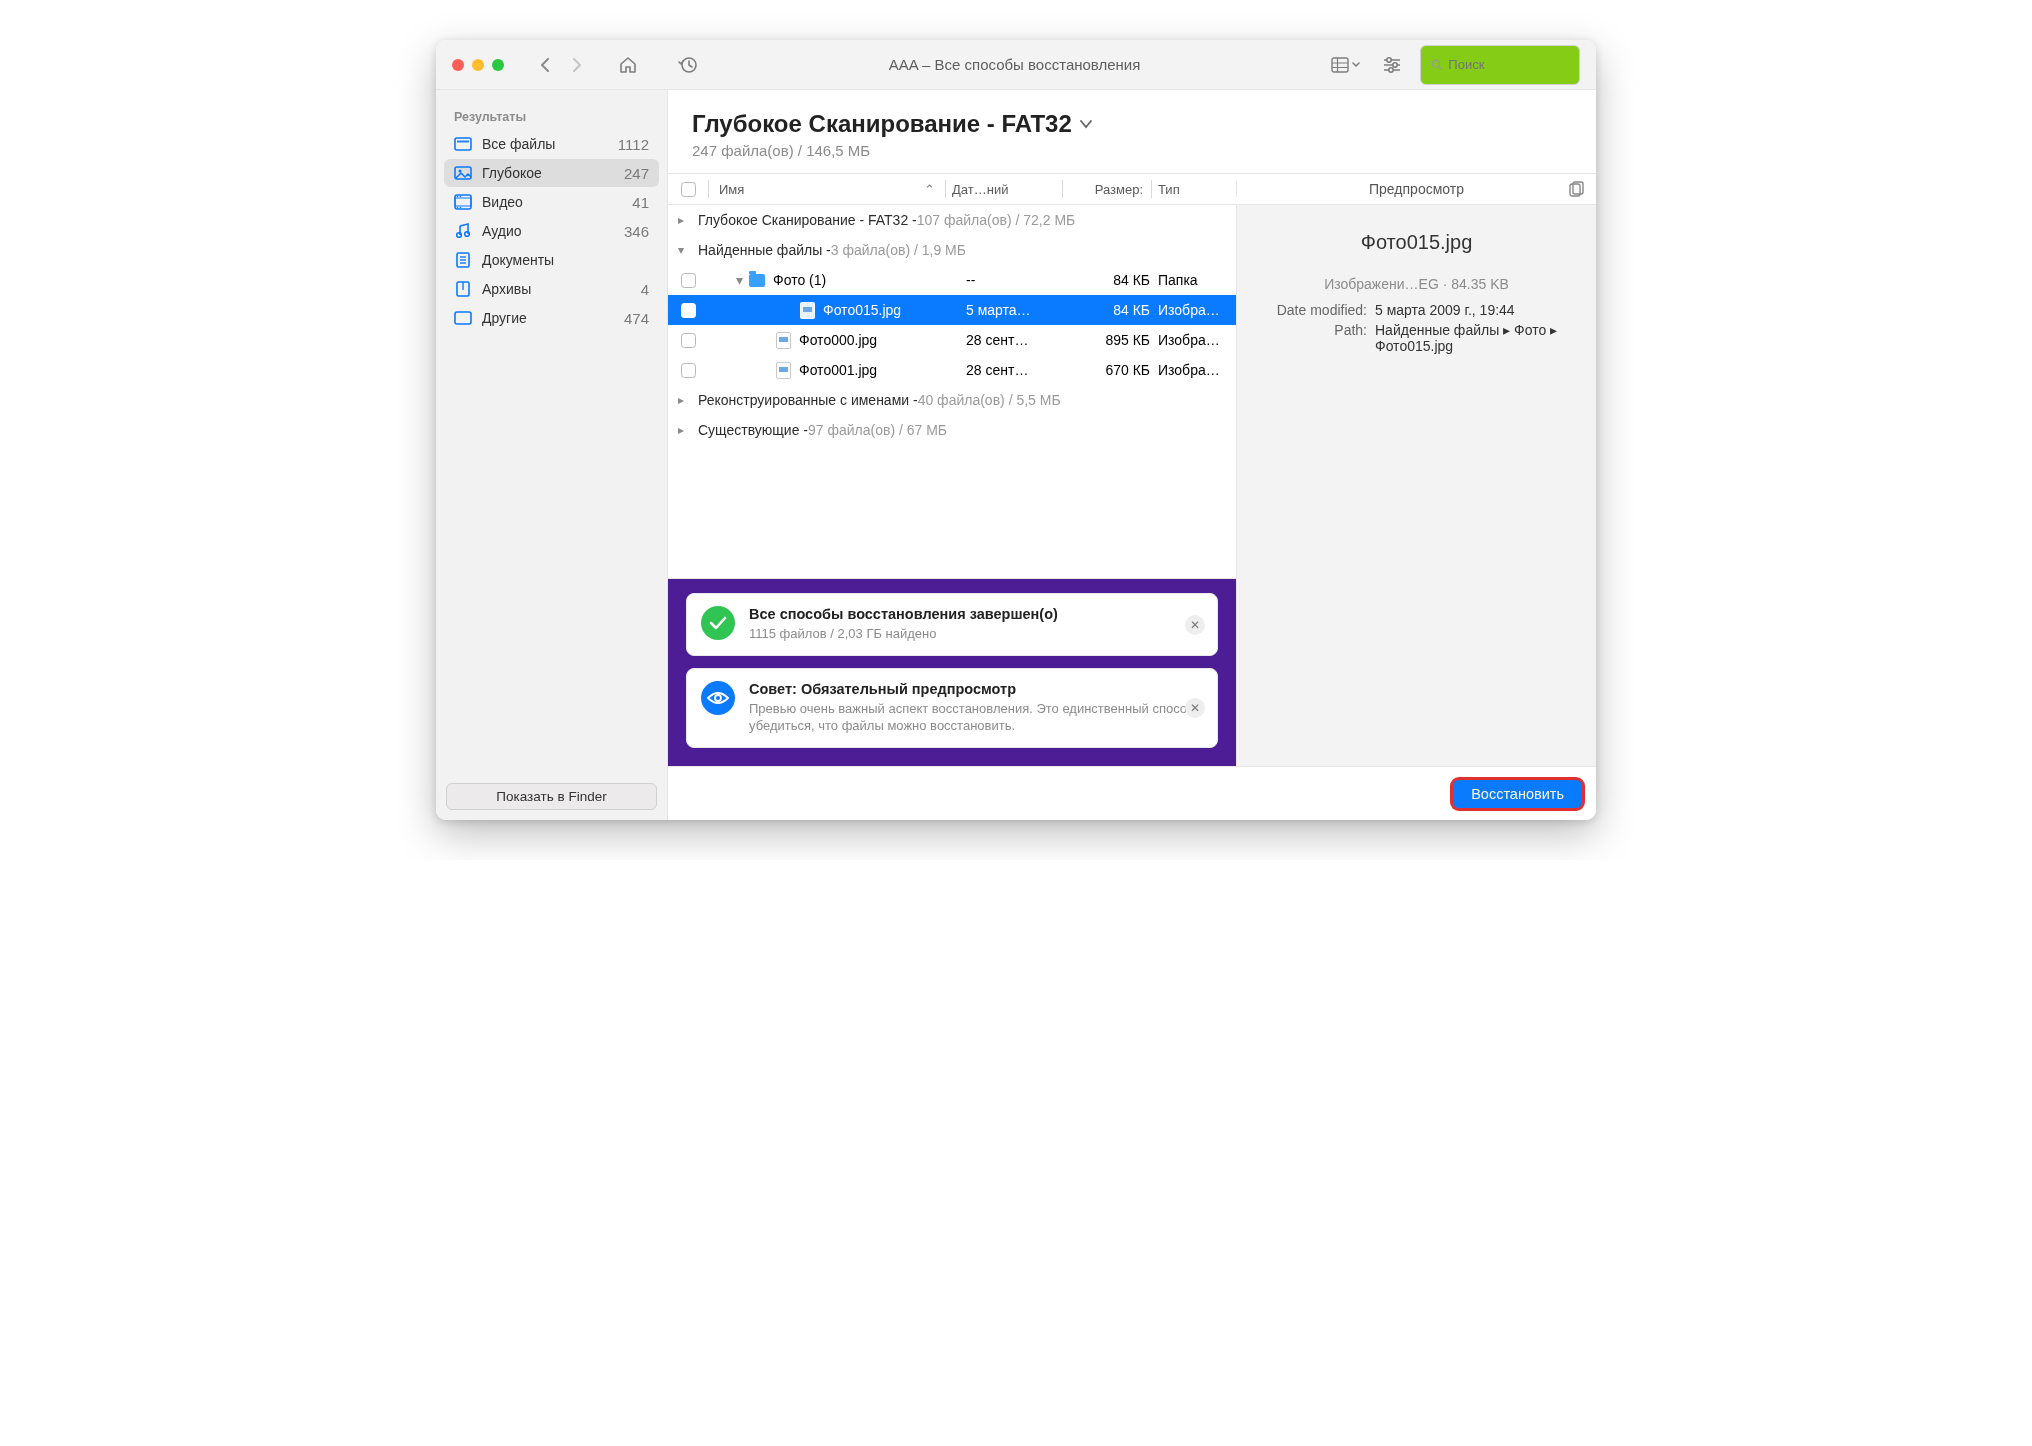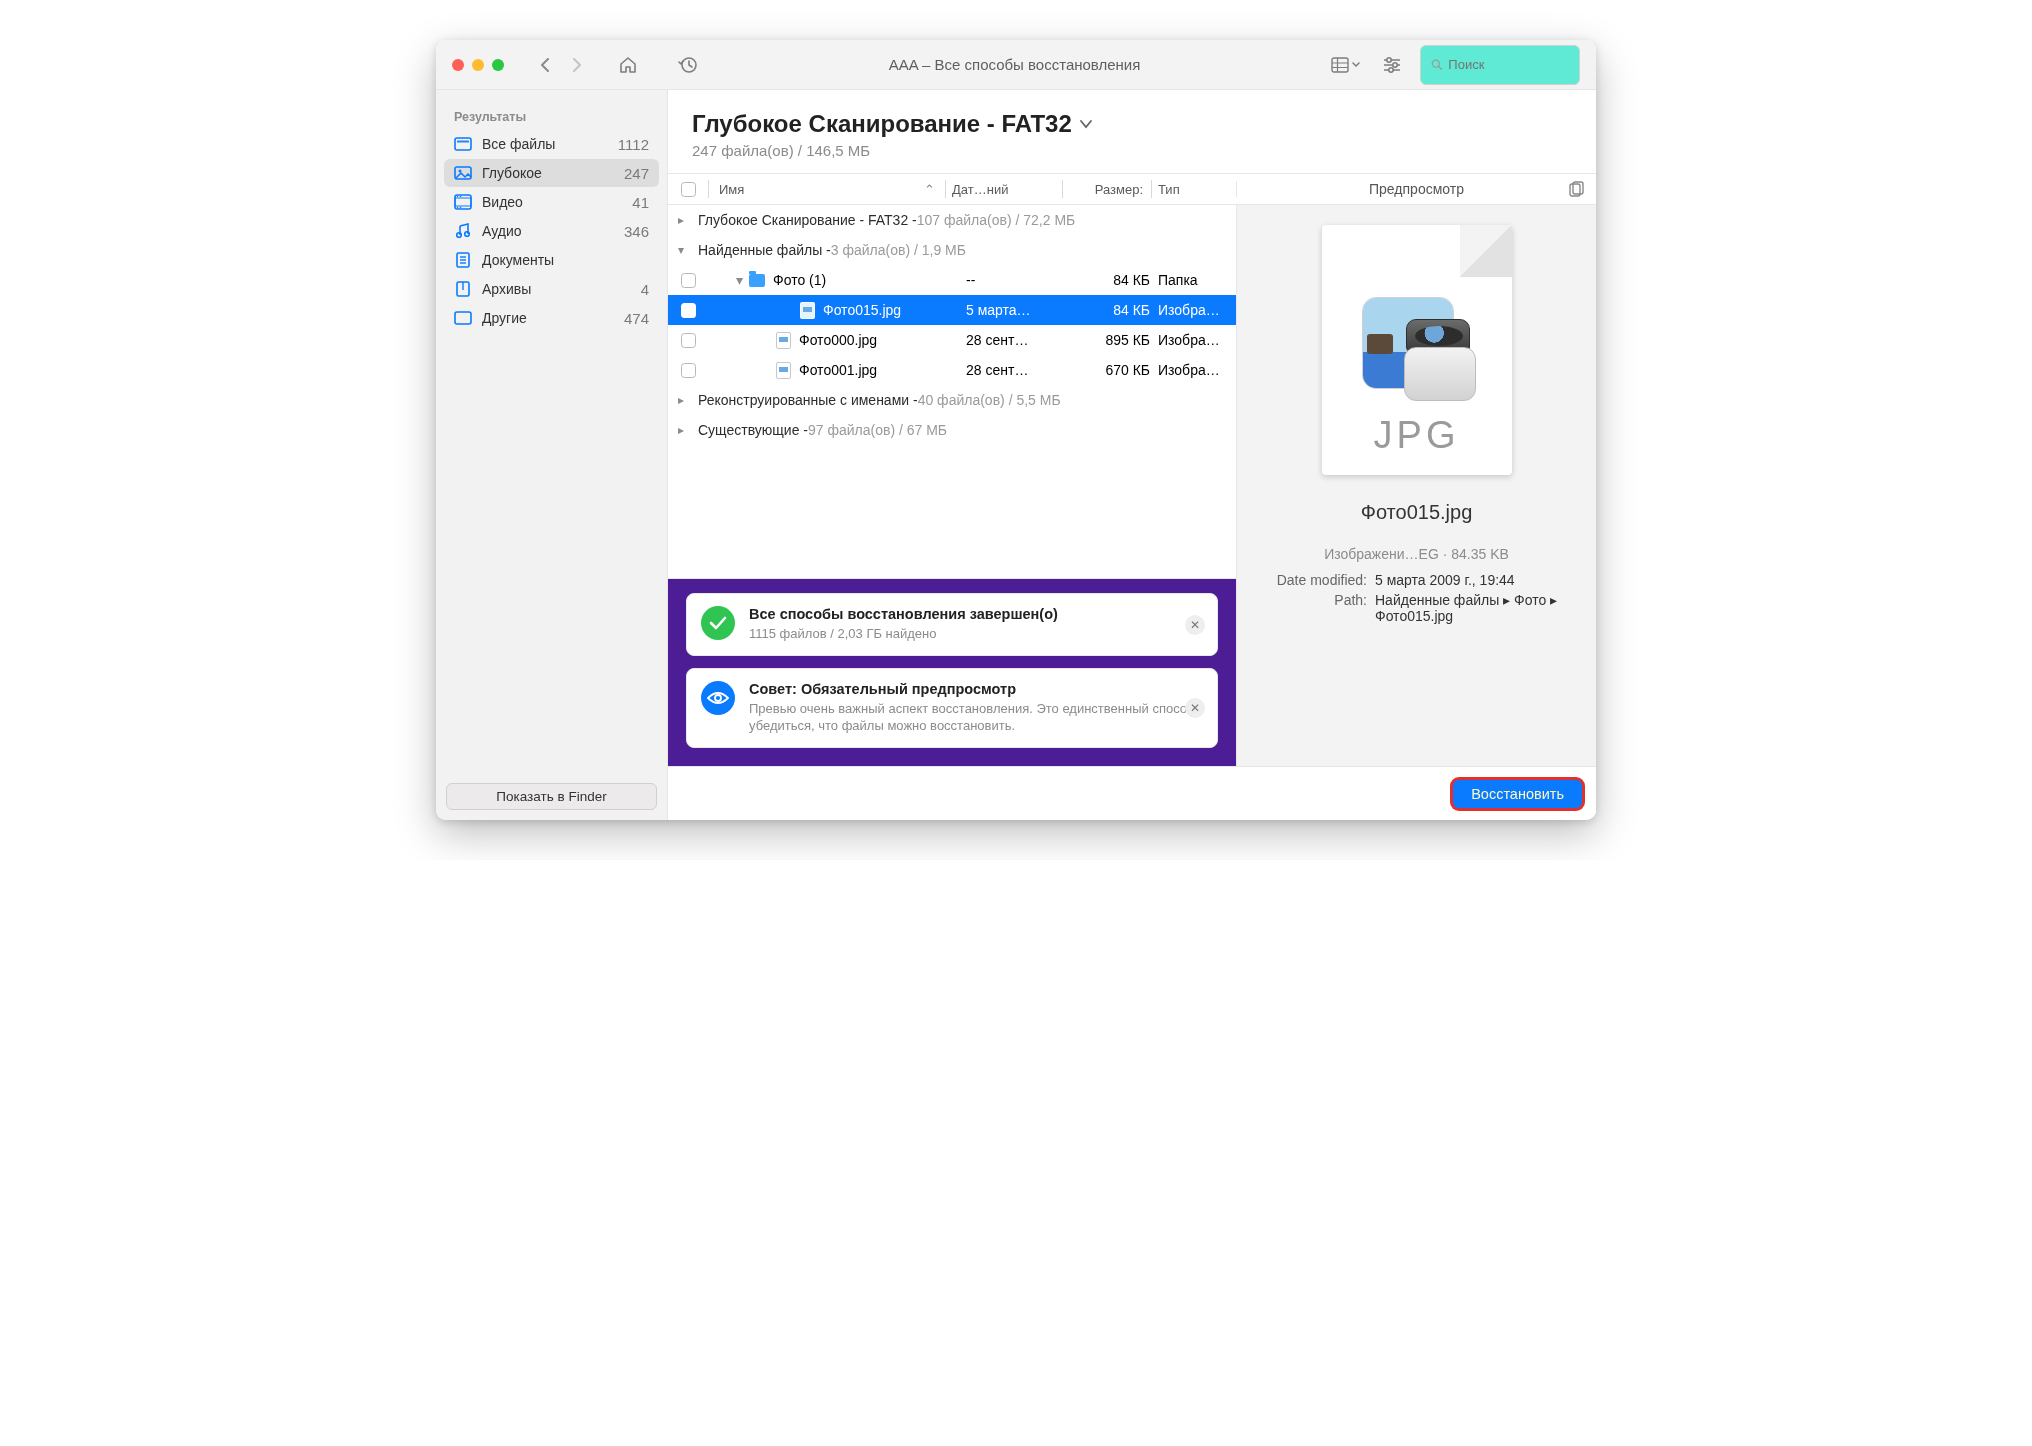--- a/index.html
+++ b/index.html
@@ -34,21 +34,21 @@
 .dot { width: 12px; height: 12px; border-radius: 50%; }
 .dot.red { background: #ff5f57; }
 .dot.yellow { background: #febc2e; }
 .dot.green { background: #28c840; }
 .nav-group { display: flex; gap: 2px; margin-left: 10px; }
 .tool-btn { width: 28px; height: 26px; display:flex; align-items:center; justify-content:center; color:#8a8a8a; border-radius:5px; }
 .title-text { flex: 1; text-align: center; color: #606060; font-size: 15px; font-weight: 400; }
 .titlebar-right { display: flex; align-items: center; gap: 14px; }
 .search {
   display: flex; align-items: center; gap: 6px;
-  background: #5eead4; border: 1px solid #d0d0d0; border-radius: 6px;
+  background: #84cc16; border: 1px solid #d0d0d0; border-radius: 6px;
   padding: 19px 10px; width: 160px; height: 26px; color: #9a9a9a;
 }
 .search input { border:none; outline:none; font-size:13px; width:100%; background:transparent; color:#333; }
 .body { flex:1; display:flex; min-height:0; }
 .sidebar { width: 232px; background: #f3f2f2; display:flex; flex-direction:column; border-right:1px solid #e5e5e5; }
 .sidebar-header { color:#8c8c8c; font-size:12.5px; font-weight:600; padding: 20px 18px 6px; }
 .sidebar-list { flex:1; padding: 0 8px; }
 .sidebar-item {
   display:flex; align-items:center; gap:10px; padding: 5px 10px;
   border-radius:6px; color:#333; font-size:14px; margin-bottom:1px;
@@ -453,37 +453,20 @@
               <div style="flex:1;">
                 <div class="h">Совет: Обязательный предпросмотр</div>
                 <div class="s">Превью очень важный аспект восстановления. Это единственный способ убедиться, что файлы можно восстановить.</div>
               </div>
               <div class="close">✕</div>
             </div>
           </div>
         </div>
 
         <div class="preview-pane">
-          <div class="preview-thumb-wrap">
-            <div class="preview-thumb">
-              <div class="fold"></div>
-              <div class="icon-stack">
-                <div class="landscape">
-                    <div class="sky"></div>
-                    <div class="sea"></div>
-                    <div class="rocks"></div>
-                  </div>
-                <div class="lens">
-                    <div class="barrel"></div>
-                    <div class="body"></div>
-                  </div>
-              </div>
-              <div class="jpg-label">JPG</div>
-            </div>
-          </div>
           <div class="preview-name">Фото015.jpg</div>
           <div class="preview-meta1">Изображени…EG · 84.35 KB</div>
           <div class="preview-table">
             <div class="r">
               <div class="k">Date modified:</div>
               <div class="v">5 марта 2009 г., 19:44</div>
             </div>
             <div class="r">
               <div class="k">Path:</div>
               <div class="v">Найденные файлы ▸ Фото ▸ Фото015.jpg</div>

